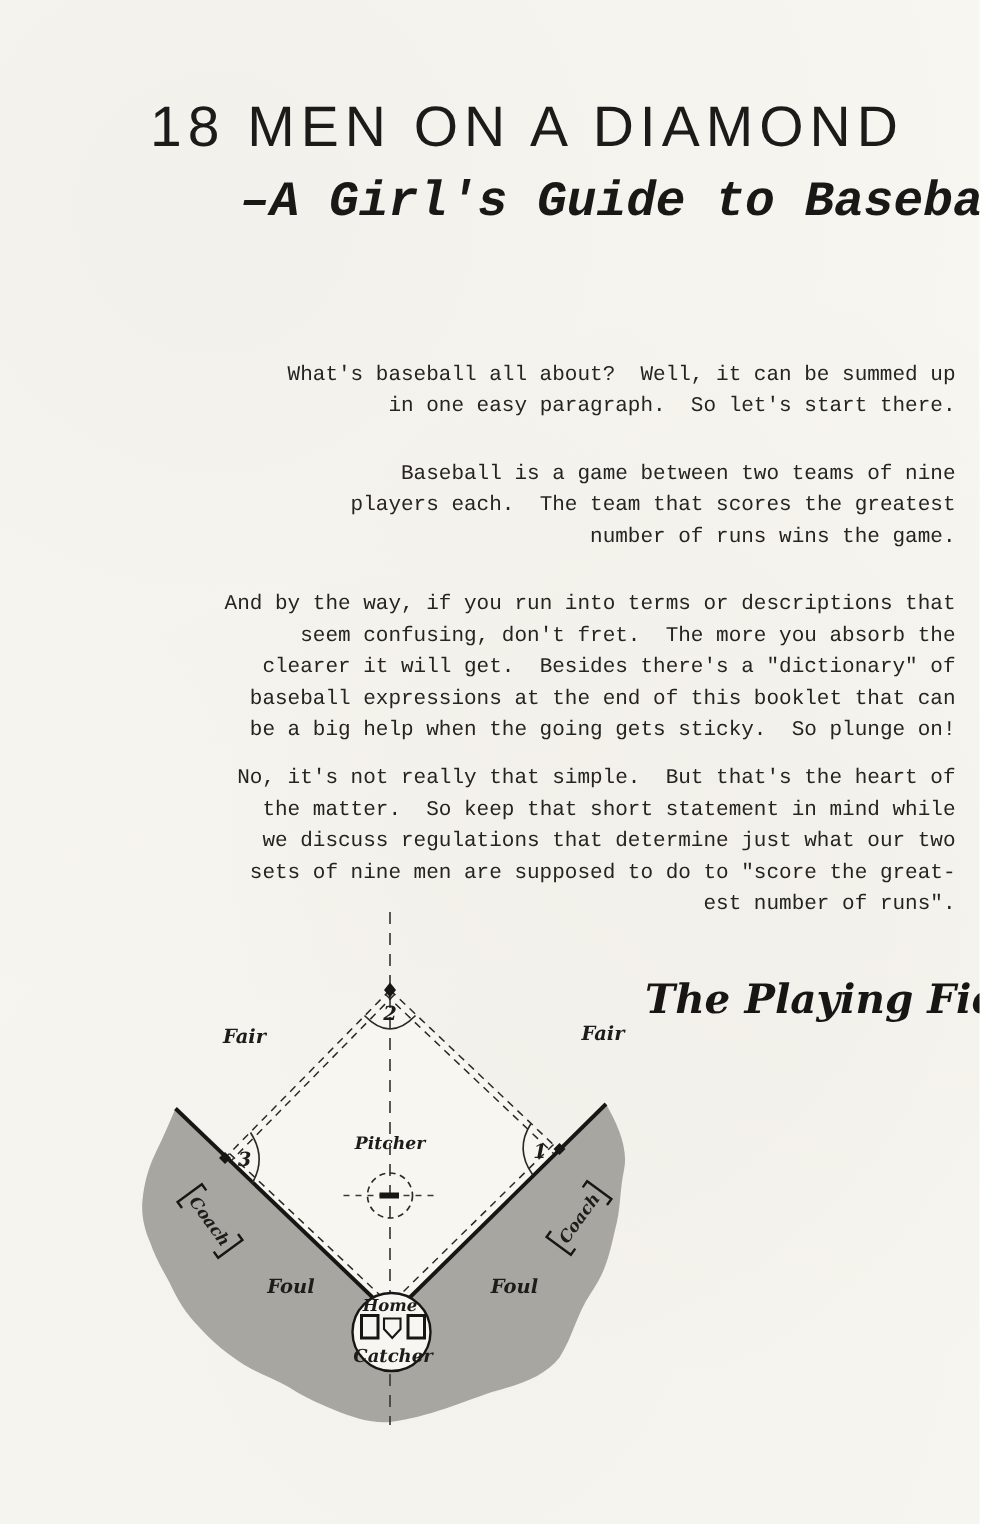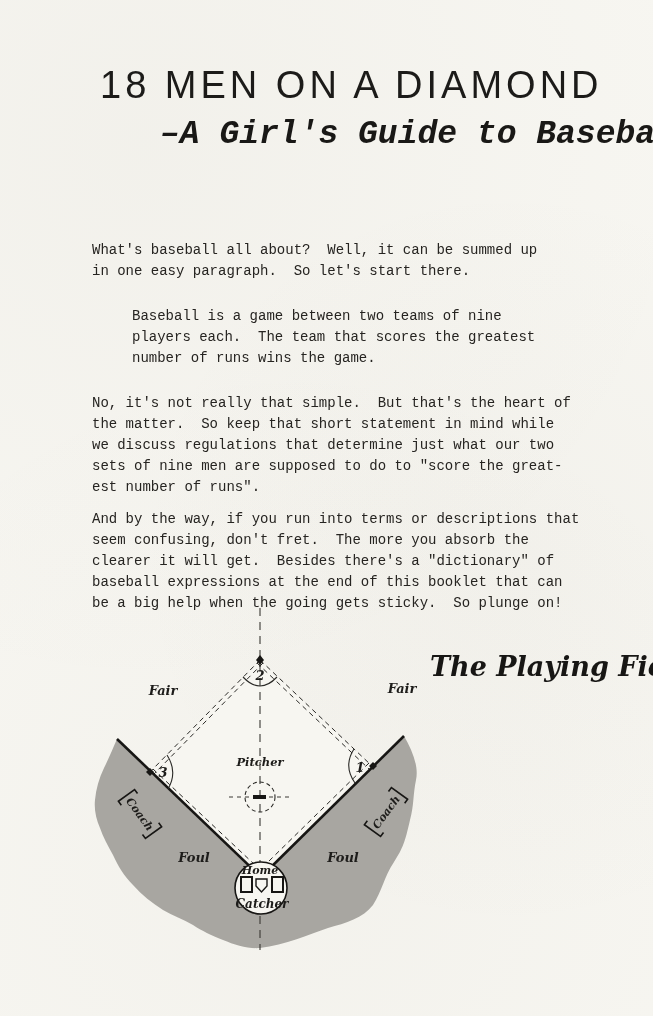--- a/index.html
+++ b/index.html
@@ -22,21 +22,21 @@
   }
   .subtitle{
     position:absolute;left:160px;top:116px;
     font-family:Liberation Mono, monospace;
     font-style:italic;font-weight:bold;
     font-size:33px;color:#191816;white-space:pre;
   }
   .intro{
     position:absolute;left:92px;top:240px;width:545px;
     font-family:"Liberation Mono", monospace;
-    font-size:14px;line-height:21px;color:#262421;
+    font-size:14px;line-height:21px;color:#262421;text-align:right;
   }
   .intro p{margin:0 0 11px 0;white-space:pre;}
   .intro p.quote{margin:24px 0 24px 40px;}
   .section-heading{
     position:absolute;left:430px;top:651px;
     font-family:"DejaVu Serif", serif;
     font-style:italic;font-weight:bold;
     font-size:27px;color:#171614;white-space:pre;
   }
   .section-body{
@@ -61,30 +61,30 @@
 
   <div class="main-title">18 MEN ON A DIAMOND</div>
   <div class="subtitle">–A Girl's Guide to Baseball</div>
 
   <div class="intro">
     <p>What's baseball all about?  Well, it can be summed up
 in one easy paragraph.  So let's start there.</p>
     <p class="quote">Baseball is a game between two teams of nine
 players each.  The team that scores the greatest
 number of runs wins the game.</p>
+    <p>And by the way, if you run into terms or descriptions that
+seem confusing, don't fret.  The more you absorb the
+clearer it will get.  Besides there's a "dictionary" of
+baseball expressions at the end of this booklet that can
+be a big help when the going gets sticky.  So plunge on!</p>
     <p>No, it's not really that simple.  But that's the heart of
 the matter.  So keep that short statement in mind while
 we discuss regulations that determine just what our two
 sets of nine men are supposed to do to "score the great-
 est number of runs".</p>
-    <p>And by the way, if you run into terms or descriptions that
-seem confusing, don't fret.  The more you absorb the
-clearer it will get.  Besides there's a "dictionary" of
-baseball expressions at the end of this booklet that can
-be a big help when the going gets sticky.  So plunge on!</p>
   </div>
 
   <div class="section-heading">The Playing Field</div>
 
   <div class="diagram">
     <svg width="345" height="354" viewBox="0 0 345 354">
 
       <path d="M34,139 L178,276 L321,136
            C329,150 336,166 333,180
            C330,194 331,206 327,220

